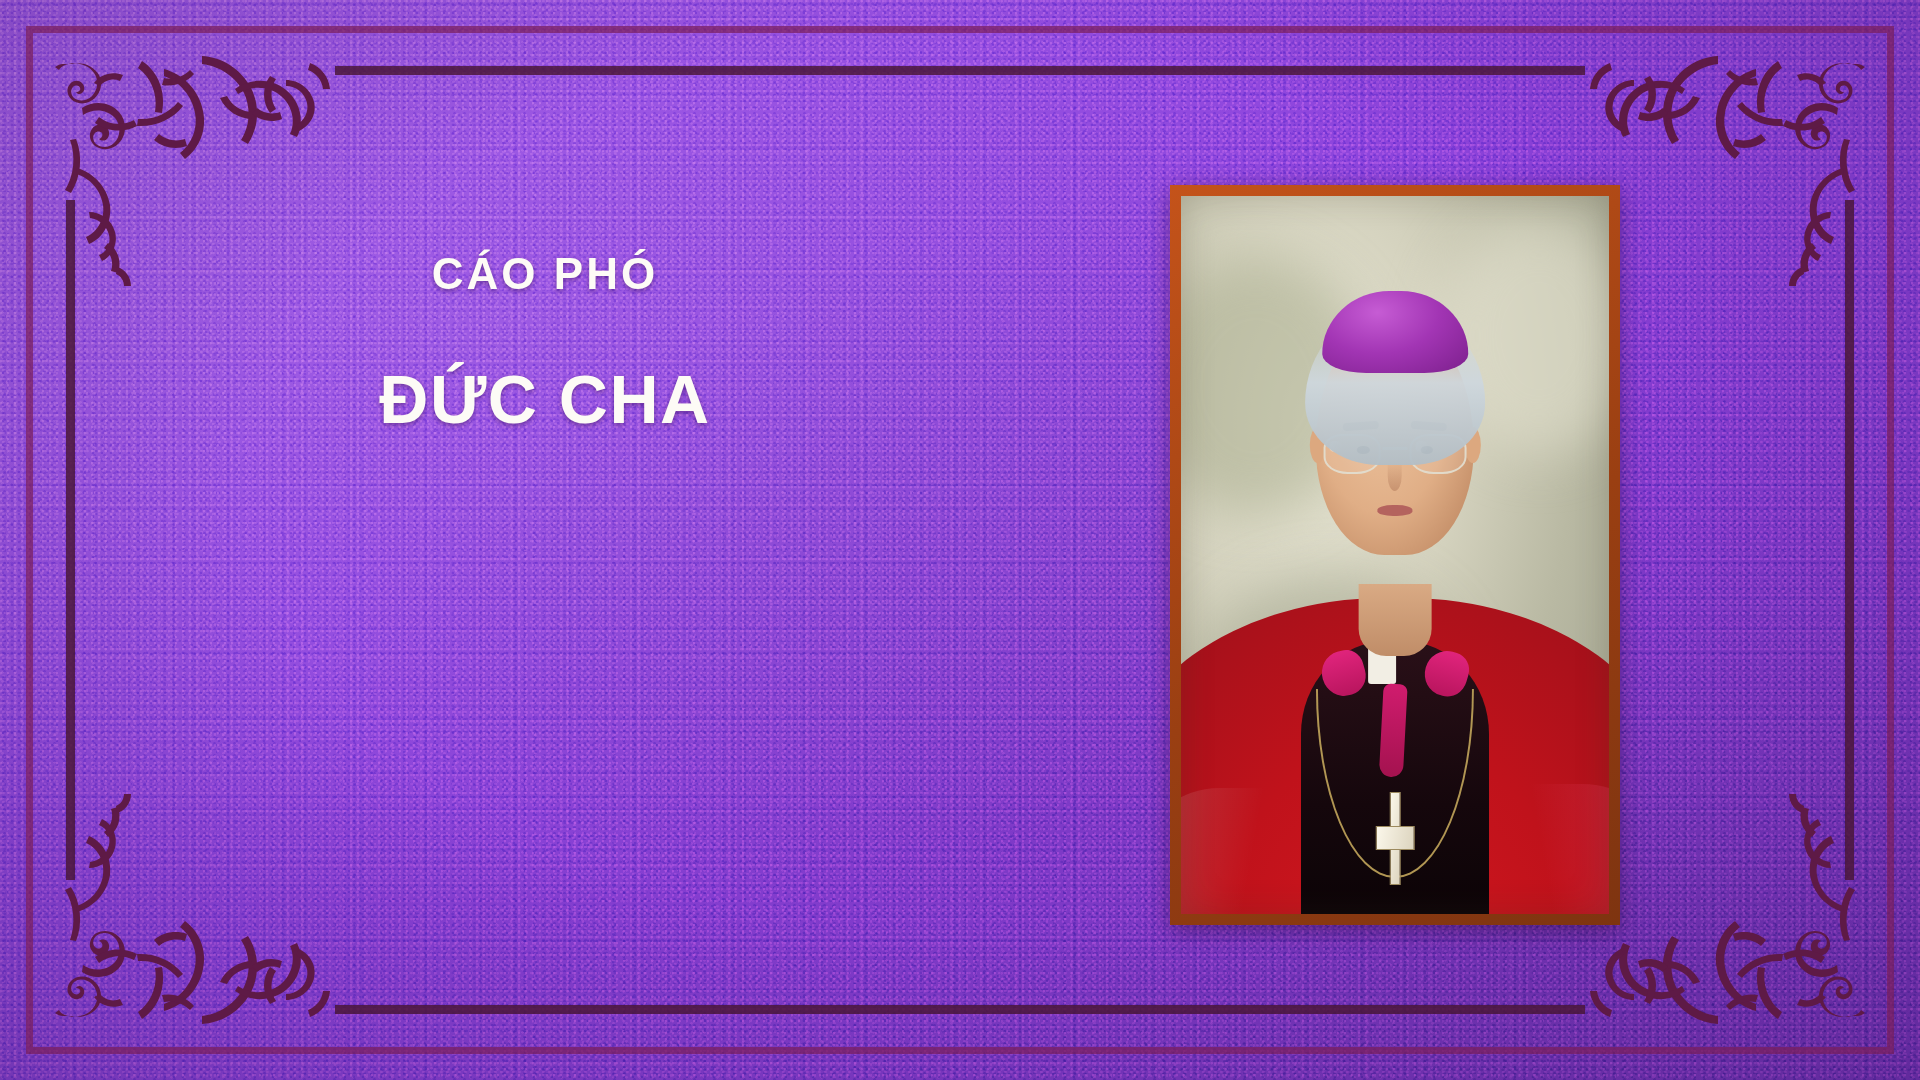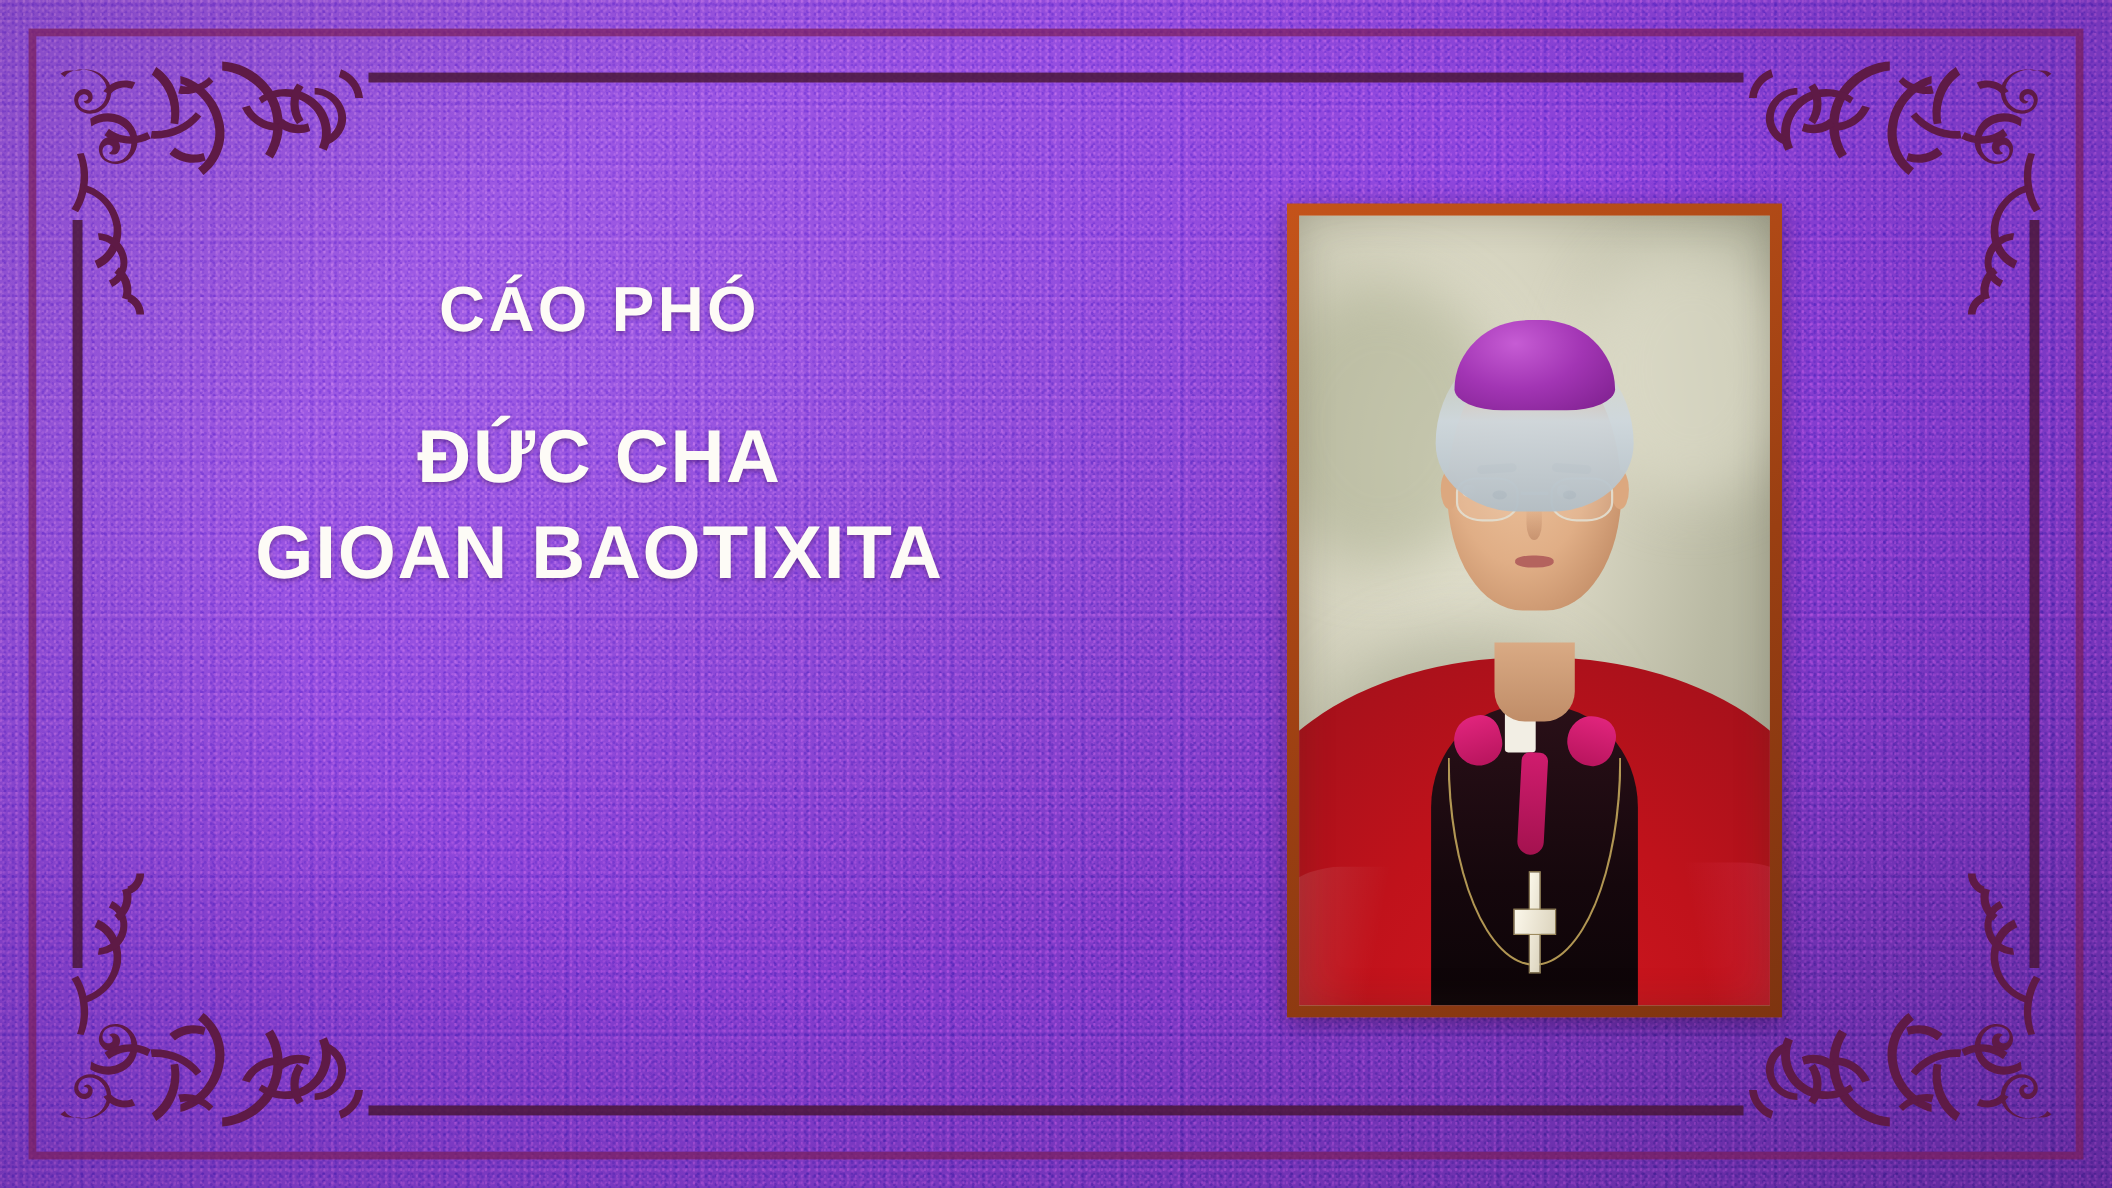--- a/index.html
+++ b/index.html
@@ -59,21 +59,21 @@
   .c-bl{left:42px;bottom:42px;transform:scaleY(-1);}
   .c-br{right:42px;bottom:42px;transform:scale(-1,-1);}
 
   
   .text-block{
     position:absolute;left:70px;top:250px;width:950px;
     text-align:center;color:#FDFBF6;
     text-shadow:0 2px 5px rgba(50,10,70,.45);
   }
   .kicker{
-    font-size:58px;font-weight:700;letter-spacing:3px;line-height:1.1;
+    font-size:44px;font-weight:700;letter-spacing:3px;line-height:1.1;
     margin:0 0 58px 0;
   }
   .name{
     font-size:68px;font-weight:700;letter-spacing:1.5px;line-height:1.28;
     margin:16px;
   }
   .name .l1{display:block;}
   .name .l2{display:block;}
   .name .l3{display:block;}
 
@@ -302,21 +302,20 @@
         <path d="M148 28c-7 7-17 10-26 8l-2 7c12 2 24-2 32-11z"></path>
         <path d="M112 98c9 8 22 10 33 6l-2-7c-9 3-19 1-26-5z"></path>
       </g>
     </svg>
   </div>
 
   <div class="text-block">
     <div class="kicker">CÁO PHÓ</div>
     <div class="name">
       <span class="l1">ĐỨC CHA</span>
-      <span class="l2">GIOAN BAOTIXITA</span>
     </div>
   </div>
 
   <div class="portrait-frame">
     <div class="portrait" aria-label="Portrait of an elderly bishop wearing a purple zucchetto, eyeglasses, red mozzetta over black cassock, magenta bow and a gold-chained pectoral cross">
       <div class="bd1"></div>
       <div class="bd2"></div>
       <div class="bd3"></div>
 
       <div class="mozzetta">

